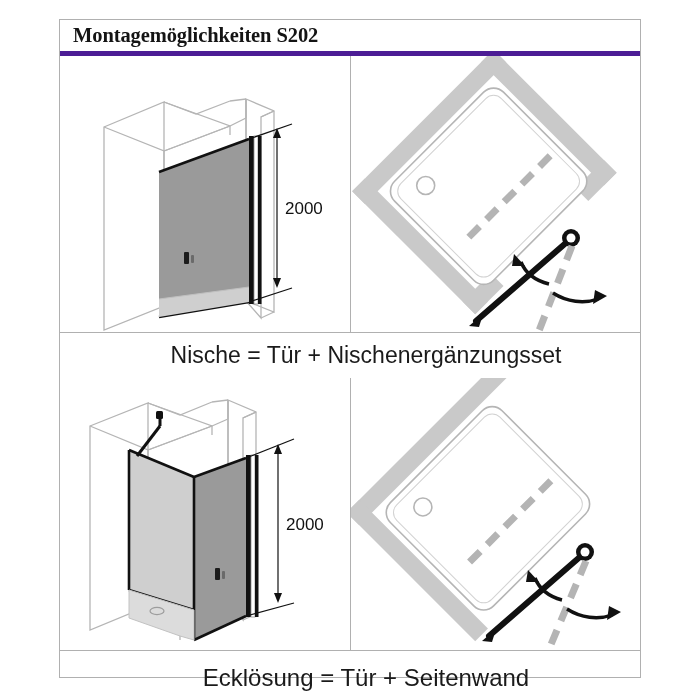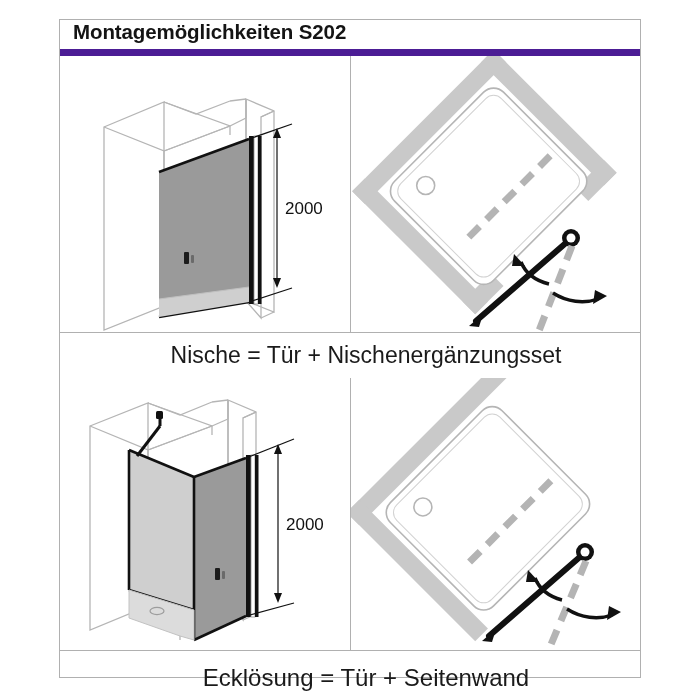--- a/index.html
+++ b/index.html
@@ -15,24 +15,26 @@
     left: 59px;
     top: 19px;
     width: 582px;
     height: 659px;
     border: 1px solid #b0b0b0;
     box-sizing: border-box;
     background: #ffffff;
   }
   .title-row {
     height: 36px;
-    border-bottom: 7px solid #4c1d95;
+    border-bottom: 5px solid #4c1d95;
     box-sizing: border-box;
     display: flex;
+    align-items: center;
     padding-left: 13px;
+    font-family: Liberation Serif, serif;
   }
   .title-text {
     font-size: 20.5px;
     font-weight: bold;
     color: #141414;
     letter-spacing: -0.1px;
   }
   .draw-row {
     display: flex;
     box-sizing: border-box;

